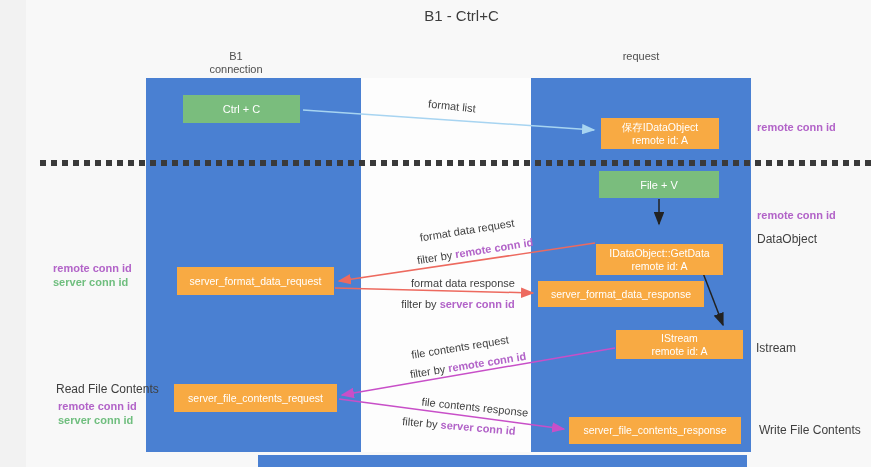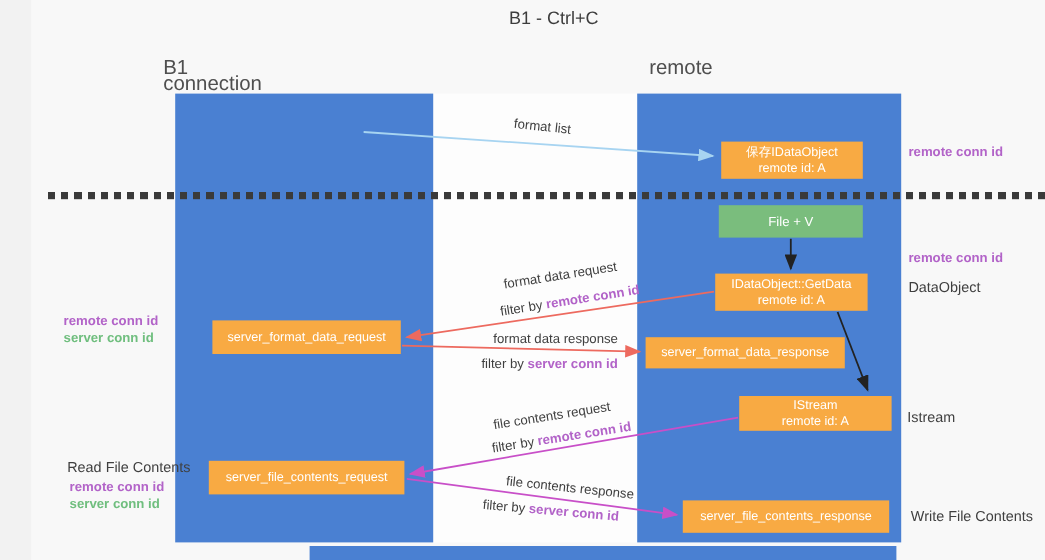--- a/index.html
+++ b/index.html
@@ -8,22 +8,22 @@
           -webkit-font-smoothing:antialiased;}
   .midstrip{position:absolute;left:335px;top:78px;width:170px;height:374px;background:#fdfdfd;}
   .col{position:absolute;top:78px;height:374px;background:#4a80d2;}
   .col.left{left:120px;width:215px;}
   .col.right{left:505px;width:220px;}
   .bottombar{position:absolute;left:232px;top:455px;width:489px;height:12px;background:#4a80d2;}
   .dashline{position:absolute;left:14px;top:160px;width:844px;height:6px;
             background:repeating-linear-gradient(90deg,#3a3a3a 0 6px,transparent 6px 11px);}
   .title{position:absolute;left:0;top:6px;width:871px;text-align:center;
          font-size:15px;line-height:19px;color:#3d3d3d;}
-  .lifehead{position:absolute;top:50px;width:200px;
-            font-size:17px;line-height:13px;color:#4f4f4f;}
+  .lifehead{position:absolute;top:50px;width:200px;text-align:center;
+            font-size:11px;line-height:13px;color:#4f4f4f;}
   .box{position:absolute;display:flex;flex-direction:column;align-items:center;
        justify-content:center;color:#fff;text-align:center;}
   .box.green{background:#7abd7d;font-size:11px;}
   .box.orange{background:#f8aa43;font-size:10.5px;line-height:13px;align-items:center;}
   .lbl{position:absolute;font-size:11px;color:#3f3f3f;white-space:nowrap;}
   .lbl.center{transform:translate(-50%,-50%);}
   .orchid{color:#b263c8;font-weight:bold;}
   .greentx{color:#6fbe7e;font-weight:bold;}
   .blacktx{color:#3f3f3f;font-size:12px;}
   .pfx{margin-right:3px;}
@@ -42,21 +42,21 @@
 
   <div class="title">
     <div>B1 - Ctrl+C</div>
   </div>
 
   <div class="lifehead" style="left:110px;">
     <div>B1</div>
     <div>connection</div>
   </div>
   <div class="lifehead" style="left:515px;">
-    <div>remote</div>
+    <div>request</div>
   </div>
 
   <svg class="overlay" width="871" height="467" viewBox="0 0 871 467">
     <defs>
       <marker id="m-blue" markerWidth="9" markerHeight="7" refX="8" refY="3.5" orient="auto">
         <path d="M0,0 L9,3.5 L0,7 Z" fill="#a7d4f1"></path>
       </marker>
       <marker id="m-black" markerWidth="9" markerHeight="7" refX="8" refY="3.5" orient="auto">
         <path d="M0,0 L9,3.5 L0,7 Z" fill="#222"></path>
       </marker>
@@ -69,31 +69,34 @@
     </defs>
     <line x1="277" y1="110" x2="568" y2="130" stroke="#a7d4f1" stroke-width="1.5" marker-end="url(#m-blue)"></line>
     <line x1="633" y1="199" x2="633" y2="224" stroke="#222" stroke-width="1.5" marker-end="url(#m-black)"></line>
     <line x1="672" y1="260" x2="697" y2="325" stroke="#222" stroke-width="1.5" marker-end="url(#m-black)"></line>
     <line x1="569" y1="243" x2="313" y2="281" stroke="#ed6a5f" stroke-width="1.5" marker-end="url(#m-red)"></line>
     <line x1="309" y1="288" x2="507" y2="293" stroke="#ed6a5f" stroke-width="1.5" marker-end="url(#m-red)"></line>
     <line x1="589" y1="348" x2="316" y2="395" stroke="#c84fc8" stroke-width="1.5" marker-end="url(#m-mag)"></line>
     <line x1="313" y1="399" x2="538" y2="429" stroke="#c84fc8" stroke-width="1.5" marker-end="url(#m-mag)"></line>
   </svg>
 
+  <div class="box green" style="left:157px;top:95px;width:117px;height:28px;">
+    <span>Ctrl + C</span>
+  </div>
 
   <div class="box orange" style="left:575px;top:118px;width:118px;height:31px;">
     <span>保存IDataObject</span>
     <span>remote id: A</span>
   </div>
 
   <div class="box green" style="left:573px;top:171px;width:120px;height:27px;">
     <span>File + V</span>
   </div>
 
-  <div class="box orange" style="left:570px;top:228px;width:127px;height:31px;">
+  <div class="box orange" style="left:570px;top:244px;width:127px;height:31px;">
     <span>IDataObject::GetData</span>
     <span>remote id: A</span>
   </div>
 
   <div class="box orange" style="left:590px;top:330px;width:127px;height:29px;">
     <span>IStream</span>
     <span>remote id: A</span>
   </div>
 
   <div class="box orange" style="left:512px;top:281px;width:166px;height:26px;">

